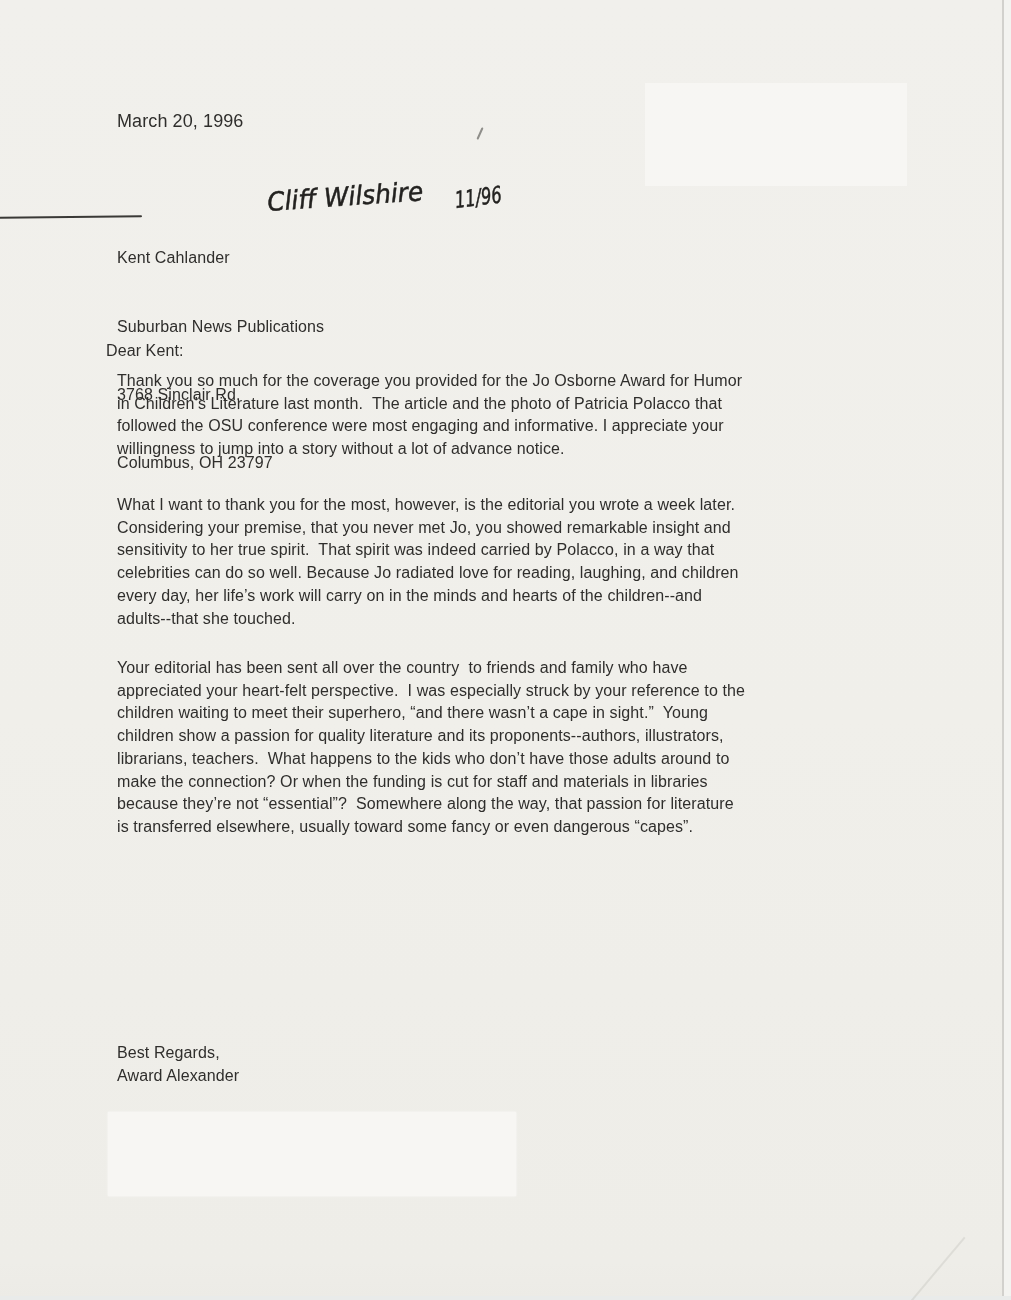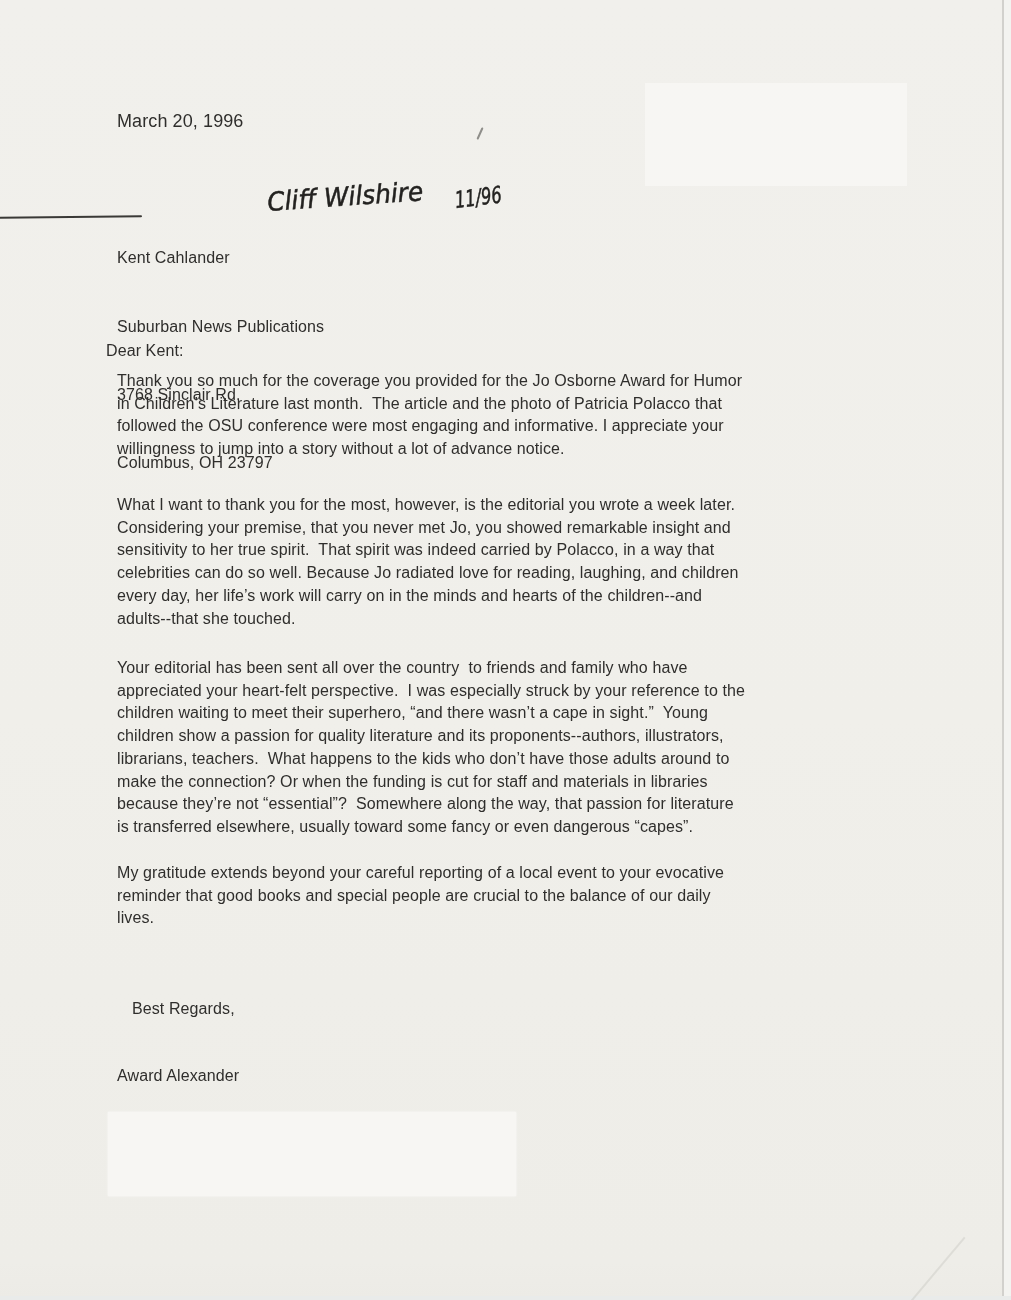--- a/index.html
+++ b/index.html
@@ -37,21 +37,21 @@
     background: #3a3936;
     border-radius: 2px;
     transform: rotate(-0.6deg);
   }
   .salutation { left: 106px; top: 340px; }
   .para { left: 117px; width: 830px; }
   .p1 { top: 370px; }
   .p2 { top: 494px; }
   .p3 { top: 657px; }
   .p4 { top: 862px; }
-  .closing { left: 117px; top: 998px; margin-left: 15px; }
+  .closing { left: 117px; top: 1042px; }
   .sig-name { left: 117px; top: 1065px; }
   .sig-title { left: 117px; top: 1088px; }
   .handwriting-svg { left: 258px; top: 170px; width: 270px; height: 64px; overflow: visible; }
   .handwriting-svg text {
     font-family: "DejaVu Sans", sans-serif;
     font-style: italic;
     fill: #232220;
     stroke: #232220;
     stroke-width: 0.5;
   }
@@ -135,23 +135,20 @@
 librarians, teachers.  What happens to the kids who don’t have those adults around to
 make the connection? Or when the funding is cut for staff and materials in libraries
 because they’re not “essential”?  Somewhere along the way, that passion for literature
 is transferred elsewhere, usually toward some fancy or even dangerous “capes”.</div>
   <div class="abs typed para p2">What I want to thank you for the most, however, is the editorial you wrote a week later.
 Considering your premise, that you never met Jo, you showed remarkable insight and
 sensitivity to her true spirit.  That spirit was indeed carried by Polacco, in a way that
 celebrities can do so well. Because Jo radiated love for reading, laughing, and children
 every day, her life’s work will carry on in the minds and hearts of the children--and
 adults--that she touched.</div>
-  <div class="abs typed para p4">My gratitude extends beyond your careful reporting of a local event to your evocative
-reminder that good books and special people are crucial to the balance of our daily
-lives.</div>
 
   <div class="abs typed closing">Best Regards,</div>
 
   <div class="abs typed sig-name">Award Alexander</div>
 
   <div class="abs redaction-box"></div>
 
 </div>
 
 </body></html>

